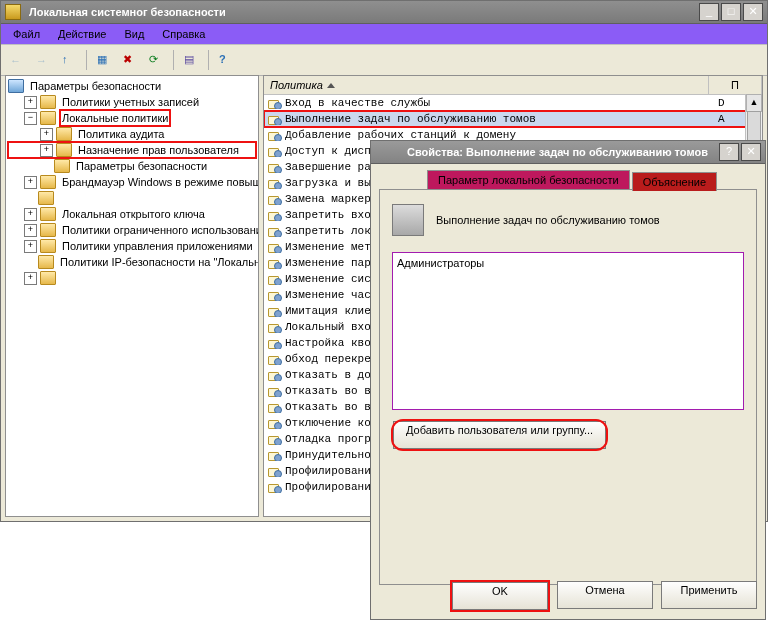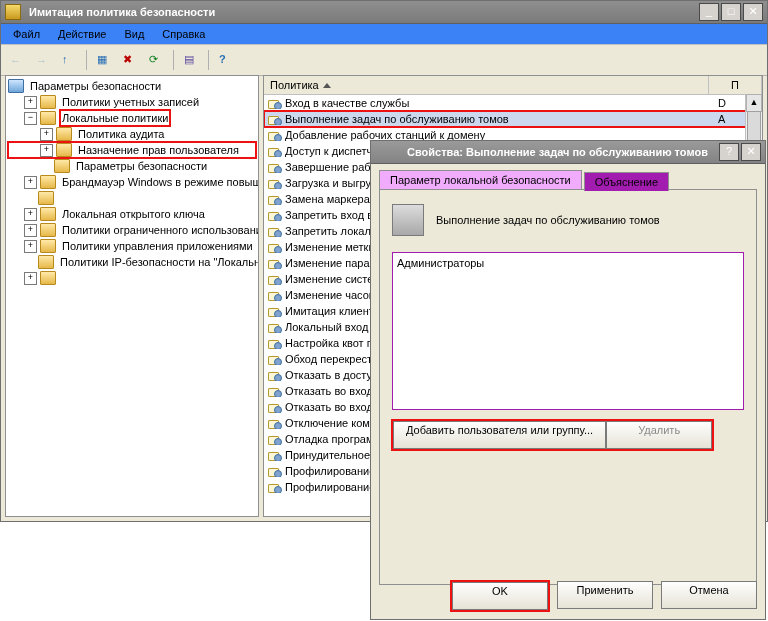--- a/index.html
+++ b/index.html
@@ -4,21 +4,21 @@
 <style>
   html,body{margin:0;padding:0;font-family:"Tahoma","Segoe UI",sans-serif;font-size:11px;color:#000;background:#fff;}
   
   .window{position:absolute;border:1px solid #6f6f6f;background:#ece9d8;}
   .main-window{left:0;top:0;width:766px;height:520px;}
   .titlebar{height:22px;background:linear-gradient(#8f8f8f,#7a7a7a);color:#fff;display:flex;align-items:center;padding:0 4px;border-bottom:1px solid #5f5f5f;}
   .titlebar .title{flex:1;font-weight:bold;padding-left:4px;white-space:nowrap;overflow:hidden;}
   .winbtns{display:flex;gap:2px;}
   .winbtn{width:18px;height:16px;border:1px solid #4a4a4a;background:#d6d3ce;font-size:11px;line-height:14px;text-align:center;cursor:default;}
   .ticon{width:14px;height:14px;background:linear-gradient(#f5d96a,#c99a1e);border:1px solid #8a6a10;margin-right:4px;}
-  .menubar{height:20px;display:flex;align-items:center;padding:0 4px;gap:2px;background:#3b82f6;border-bottom:1px solid #c0c0c0;}
+  .menubar{height:20px;display:flex;align-items:center;padding:0 4px;gap:2px;background:#8b5cf6;border-bottom:1px solid #c0c0c0;}
   .menuitem{padding:2px 8px;cursor:default;}
   .toolbar{height:26px;display:flex;align-items:center;gap:2px;padding:2px 4px;background:#ece9d8;border-bottom:1px solid #b0b0b0;}
   .tbtn{width:22px;height:22px;display:flex;align-items:center;justify-content:center;border:1px solid transparent;cursor:default;}
   .tbtn.disabled{opacity:.35;}
   .tsep{width:1px;height:20px;background:#b0b0b0;margin:0 3px;}
   .sq{width:14px;height:14px;}
   .panes{position:absolute;left:4px;right:4px;top:74px;bottom:4px;display:flex;gap:4px;}
   .pane{border:1px solid #8f8f8f;background:#fff;position:relative;overflow:hidden;}
   .leftpane{width:252px;}
   .rightpane{flex:1;display:flex;flex-direction:column;}
@@ -28,60 +28,60 @@
   .expander{width:11px;height:11px;border:1px solid #7a7a7a;margin-right:3px;text-align:center;line-height:9px;font-size:9px;flex:none;background:#fff;cursor:pointer;}
   .expander.spacer{border:none;background:transparent;}
   .line-spacer{width:16px;flex:none;}
   .ficon{width:14px;height:12px;background:linear-gradient(#ffe9a8,#e6b84a);border:1px solid #b88a1e;border-radius:1px;margin-right:4px;flex:none;}
   .ficon.root{background:linear-gradient(#cde5ff,#6fa6d8);border-color:#3f6ea0;}
   .tlabel{padding:0 2px;}
   .hl-red{outline:2px solid #e11;outline-offset:-1px;}
   
   .listhdr{height:18px;display:flex;background:#ece9d8;border-bottom:1px solid #c0c0c0;}
   .lh{border-right:1px solid #c0c0c0;padding:2px 6px;display:flex;align-items:center;gap:4px;}
-  .lh.pol{flex:3;}
+  .lh.pol{flex:3;font-style:italic;}
   .lh.par{width:40px;text-align:center;justify-content:center;}
   .sortarr{width:0;height:0;border-left:4px solid transparent;border-right:4px solid transparent;border-bottom:5px solid #555;}
   .listbody{flex:1;overflow:hidden;}
-  .lrow{display:flex;height:16px;align-items:center;}
+  .lrow{display:flex;height:16px;align-items:center;font-family:Liberation Mono, monospace;}
   .lrow.sel{background:#cbd8ee;}
   .lcell{padding:0 4px;white-space:nowrap;overflow:hidden;}
   .lcell.pol{flex:3;display:flex;align-items:center;}
   .lcell.par{width:40px;}
   .scroll-icon{width:13px;height:11px;flex:none;margin-right:4px;position:relative;}
   .scroll-icon::before{content:"";position:absolute;left:0;top:2px;width:9px;height:7px;background:#fdf7d6;border:1px solid #b89830;border-radius:1px;}
   .scroll-icon::after{content:"";position:absolute;left:6px;top:4px;width:6px;height:6px;border-radius:50%;background:#7fa2cf;border:1px solid #3f6ea0;}
   .vscroll{position:absolute;right:0;top:18px;bottom:0;width:16px;background:#efefef;border-left:1px solid #c0c0c0;}
   .vscroll .arrow{height:16px;background:#e6e6e6;border:1px solid #b0b0b0;margin:0;text-align:center;line-height:14px;font-size:9px;}
   .vscroll .track{position:absolute;top:17px;bottom:17px;left:0;right:0;}
   .vscroll .thumb{position:absolute;left:1px;right:1px;top:0;height:70%;background:#dadada;border:1px solid #a0a0a0;}
   
   .prop-window{left:370px;top:140px;width:394px;height:478px;background:#ece9d8;}
   .prop-window .titlebar{background:linear-gradient(#9a9a9a,#838383);padding-left:32px;}
   .tabs{display:flex;margin:6px 8px 0 8px;}
   .tab{padding:3px 10px;border:1px solid #8f8f8f;border-bottom:none;background:#ece9d8;margin-right:2px;cursor:default;position:relative;z-index:2;}
-  .tab.active{background:#f0abfc;}
-  .tab.inactive{background:#a21caf;top:2px;}
+  .tab.active{background:#be185d;margin-left:48px;}
+  .tab.inactive{background:#b91c1c;top:2px;}
   .tabpage{border:1px solid #8f8f8f;margin:0 8px;padding:14px 12px 10px;height:370px;background:#ece9d8;position:relative;}
   .propicon{width:30px;height:30px;background:linear-gradient(#dcdcdc,#a8a8a8);border:1px solid #7a7a7a;display:inline-block;vertical-align:middle;margin-right:12px;}
   .proprow{display:flex;align-items:center;margin-bottom:16px;}
   .propname{flex:1;}
   .listbox{border:1px solid #a21caf;background:#fff;height:148px;padding:4px;overflow:auto;margin-bottom:10px;}
-  .btnrow{display:flex;gap:0;}
+  .btnrow{display:flex;gap:8px;border-radius:11px;}
   .btn{min-width:80px;height:22px;border:1px solid #7a7a7a;background:linear-gradient(#fefefe,#e6e3d6);padding:2px 12px;cursor:default;text-align:center;}
   .btn.disabled{color:#8a8a8a;}
   .prop-footer{position:absolute;left:8px;right:8px;bottom:8px;display:flex;justify-content:flex-end;gap:8px;}
 </style>
 </head>
 <body>
 
 <div class="window main-window">
   <div class="titlebar">
     <span class="ticon"></span>
-    <span class="title">Имитация политика безопасности</span>
+    <span class="title">Локальная системног безопасности</span>
     <div class="winbtns">
       <div class="winbtn">_</div>
       <div class="winbtn">□</div>
       <div class="winbtn">✕</div>
     </div>
   </div>
 
   <div class="menubar">
     <div class="menuitem">Файл</div>
     <div class="menuitem">Действие</div>
@@ -415,24 +415,23 @@
   <div class="tabpage">
     <div class="proprow">
       <span class="propicon"></span>
       <span class="propname">Выполнение задач по обслуживанию томов</span>
     </div>
     <div class="listbox">
       <div>Администраторы</div>
     </div>
     <div class="btnrow hl-red" style="display:inline-flex;padding:1px;">
       <div class="btn">Добавить пользователя или группу...</div>
-      <div class="btn disabled">Удалить</div>
     </div>
   </div>
 
   <div class="prop-footer">
     <span class="hl-red" style="display:inline-block;padding:1px;">
       <span class="btn" style="display:inline-block;min-width:70px">OK</span>
     </span>
+    <span class="btn" style="min-width:70px">Отмена</span>
     <span class="btn" style="min-width:70px">Применить</span>
-    <span class="btn" style="min-width:70px">Отмена</span>
   </div>
 </div>
 
 </body></html>

